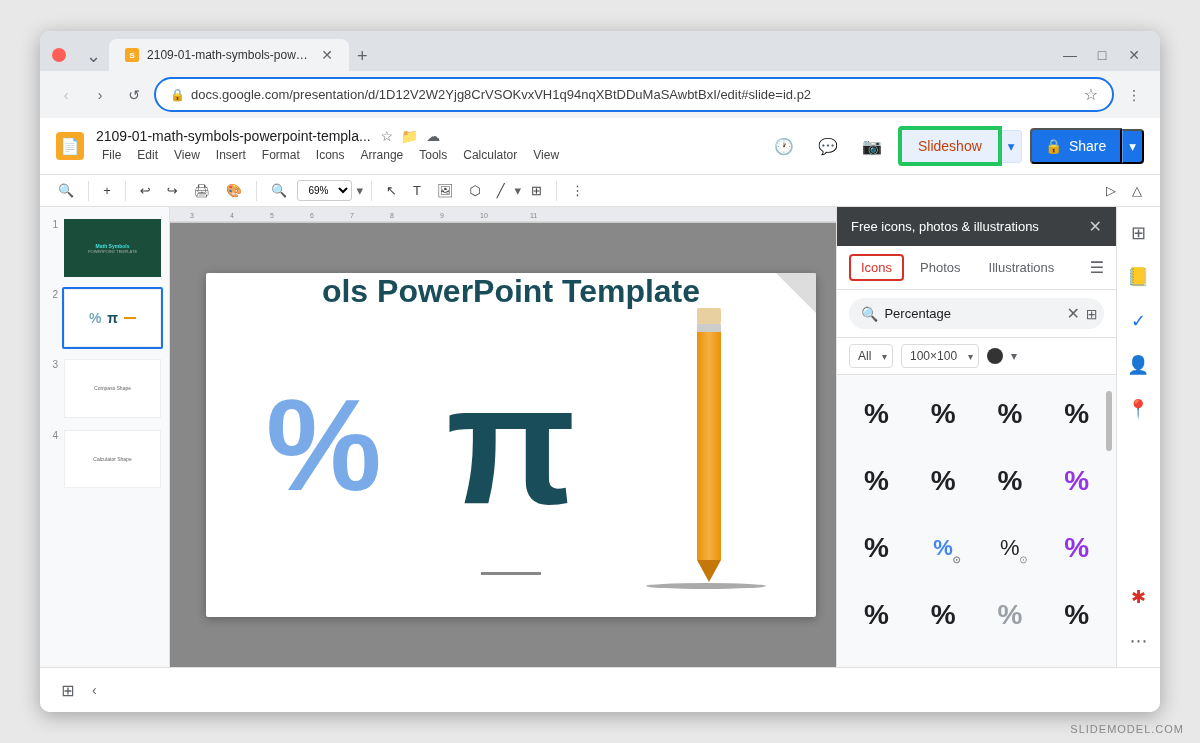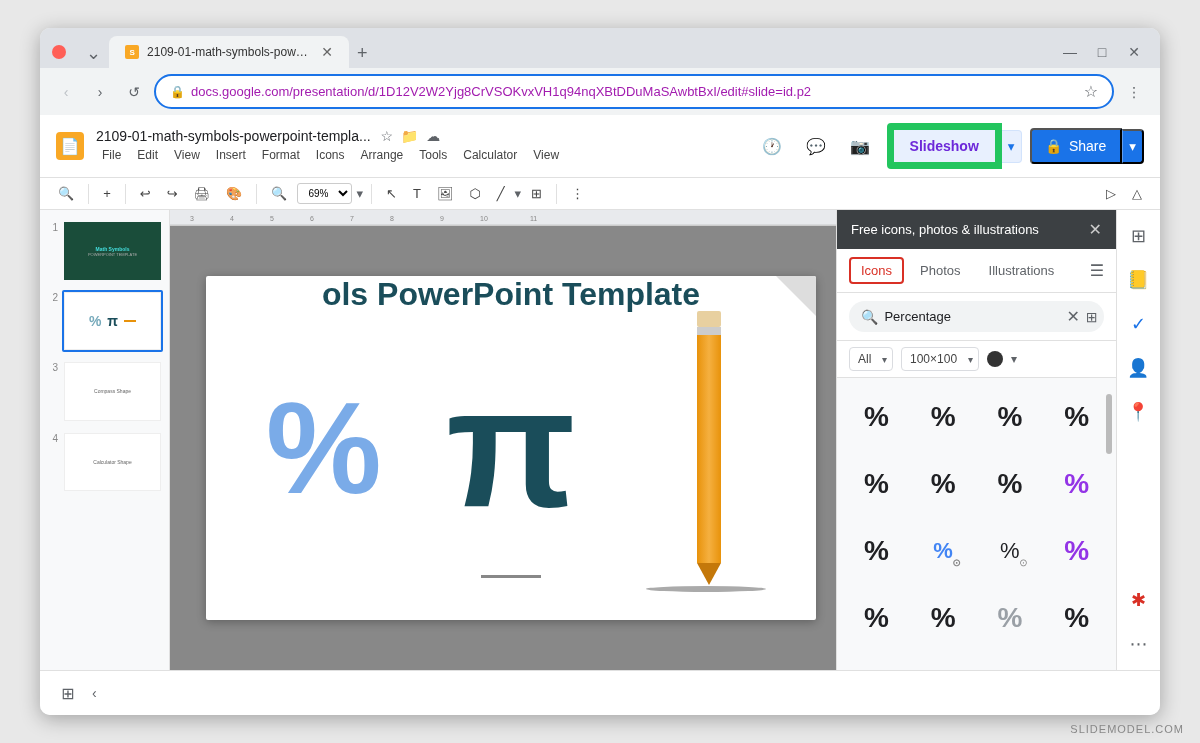--- a/index.html
+++ b/index.html
@@ -75,21 +75,21 @@
       background: white;
       border-radius: 20px;
       border: 2px solid #1a73e8;
       padding: 6px 14px;
       display: flex;
       align-items: center;
       gap: 6px;
       font-size: 13px;
     }
     .address-bar input {
-      border: none; outline: none; flex: 1; font-size: 13px; color: #a21caf;
+      border: none; outline: none; flex: 1; font-size: 13px; color: #404040;
       background: transparent;
     }
     .security-icon { color: #5f6368; font-size: 12px; }
     .bookmark-icon { color: #5f6368; font-size: 16px; cursor: pointer; }
     .toolbar-btn { width: 28px; height: 28px; display: flex; align-items: center; justify-content: center; color: #5f6368; cursor: pointer; font-size: 14px; border-radius: 50%; }
 
     
     .app-header {
       background: white;
       border-bottom: 1px solid #e0e0e0;
@@ -109,27 +109,27 @@
     .app-title { font-size: 14px; color: #202124; margin-bottom: 2px; }
     .app-menu { display: flex; gap: 4px; }
     .menu-item { font-size: 12px; color: #444; padding: 2px 6px; cursor: pointer; border-radius: 3px; }
     .app-toolbar-right { display: flex; align-items: center; gap: 8px; }
     .header-icon-btn {
       width: 36px; height: 36px; border-radius: 50%; display: flex; align-items: center; justify-content: center;
       color: #5f6368; cursor: pointer; font-size: 16px;
     }
     .slideshow-btn {
       background: #e8f0fe;
-      border: 7px solid #22c55e;
+      border: 4px solid #22c55e;
       border-radius: 4px 0 0 4px;
       padding: 8px 16px;
       font-size: 14px;
-      color: #6d28d9;
-      cursor: pointer;
-      font-weight: 700;
+      color: #c2410c;
+      cursor: pointer;
+      font-weight: 400;
     }
     .slideshow-dropdown {
       background: #e8f0fe;
       border: 1px solid #d2e3fc;
       border-left: none;
       border-radius: 0 4px 4px 0;
       padding: 8px 6px;
       color: #1a73e8;
       cursor: pointer;
     }

